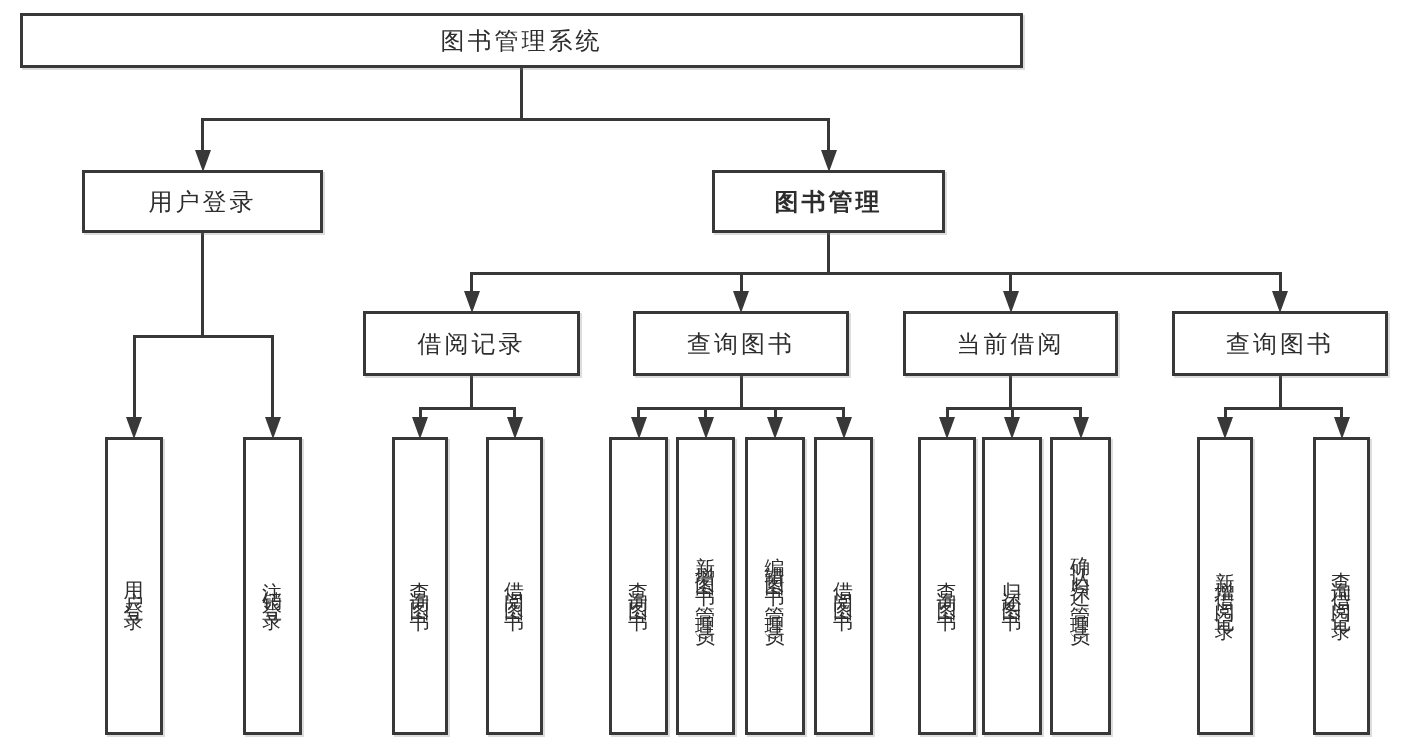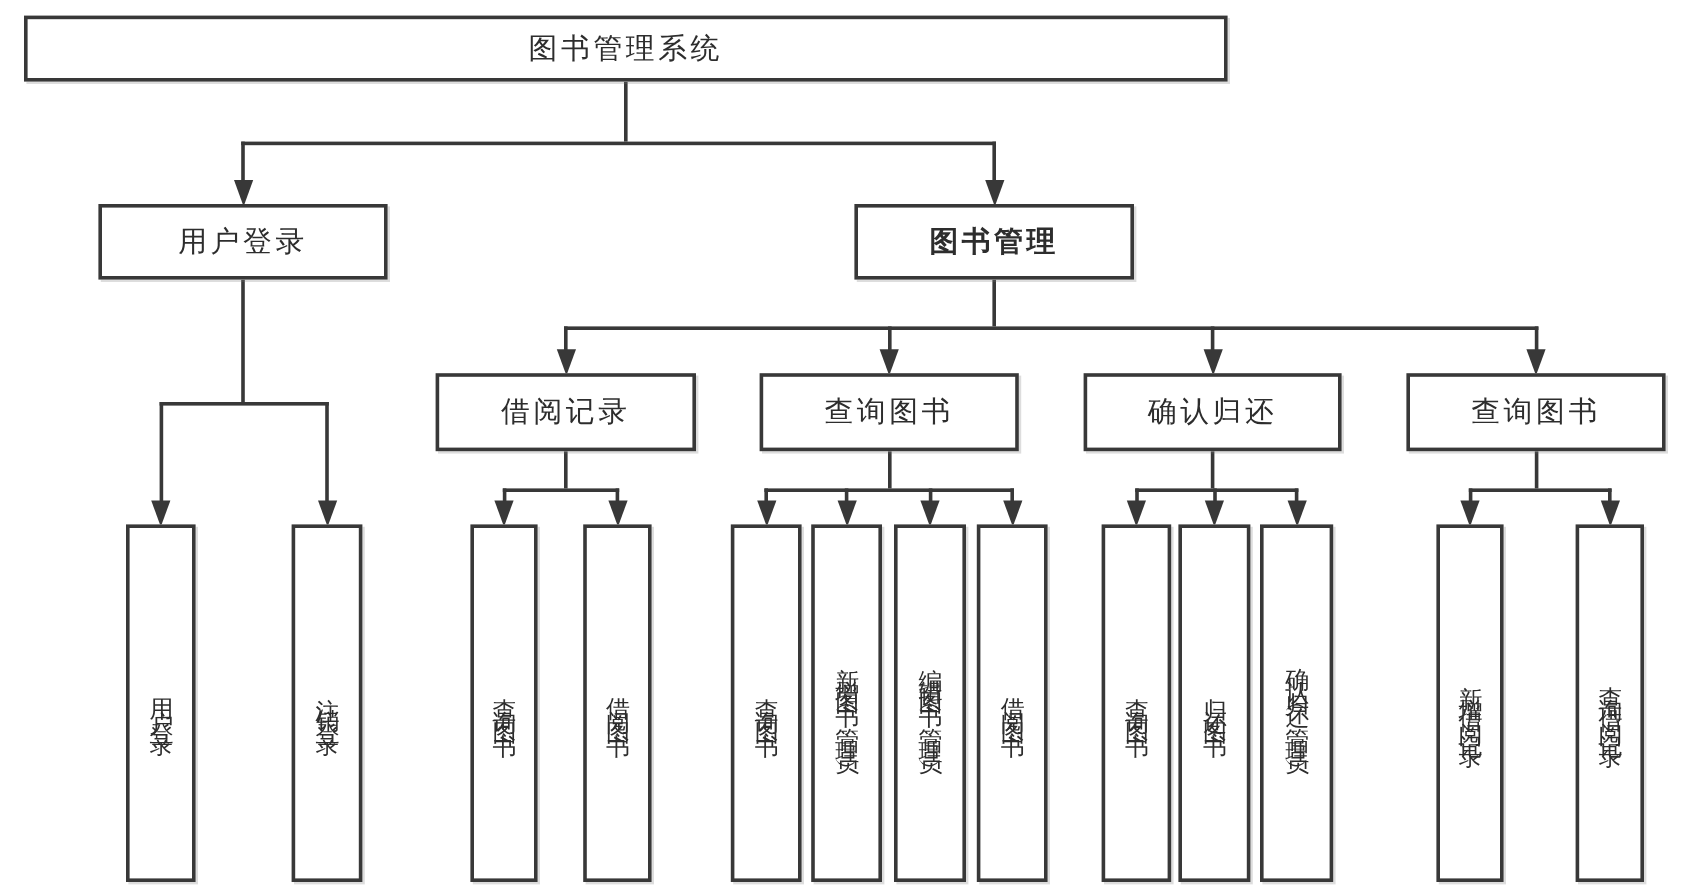--- a/index.html
+++ b/index.html
@@ -129,21 +129,21 @@
     <div class="node" style="left: 712px; top: 170px; width: 233px; height: 63px; font-weight: bold;">
       <span>图书管理</span>
     </div>
     <div class="node" style="left: 363px; top: 311px; width: 217px; height: 65px;">
       <span>借阅记录</span>
     </div>
     <div class="node" style="left: 633px; top: 311px; width: 216px; height: 65px;">
       <span>查询图书</span>
     </div>
     <div class="node" style="left: 903px; top: 311px; width: 215px; height: 65px;">
-      <span>确认归还</span>
+      <span>当前借阅</span>
     </div>
     <div class="node" style="left: 1172px; top: 311px; width: 216px; height: 65px;">
       <span>查询图书</span>
     </div>
     <div class="node v" style="left: 105px; top: 437px; width: 58px; height: 298px;">
       <span>用户登录</span>
     </div>
     <div class="node v" style="left: 243px; top: 437px; width: 59px; height: 298px;">
       <span>注销登录</span>
     </div>

